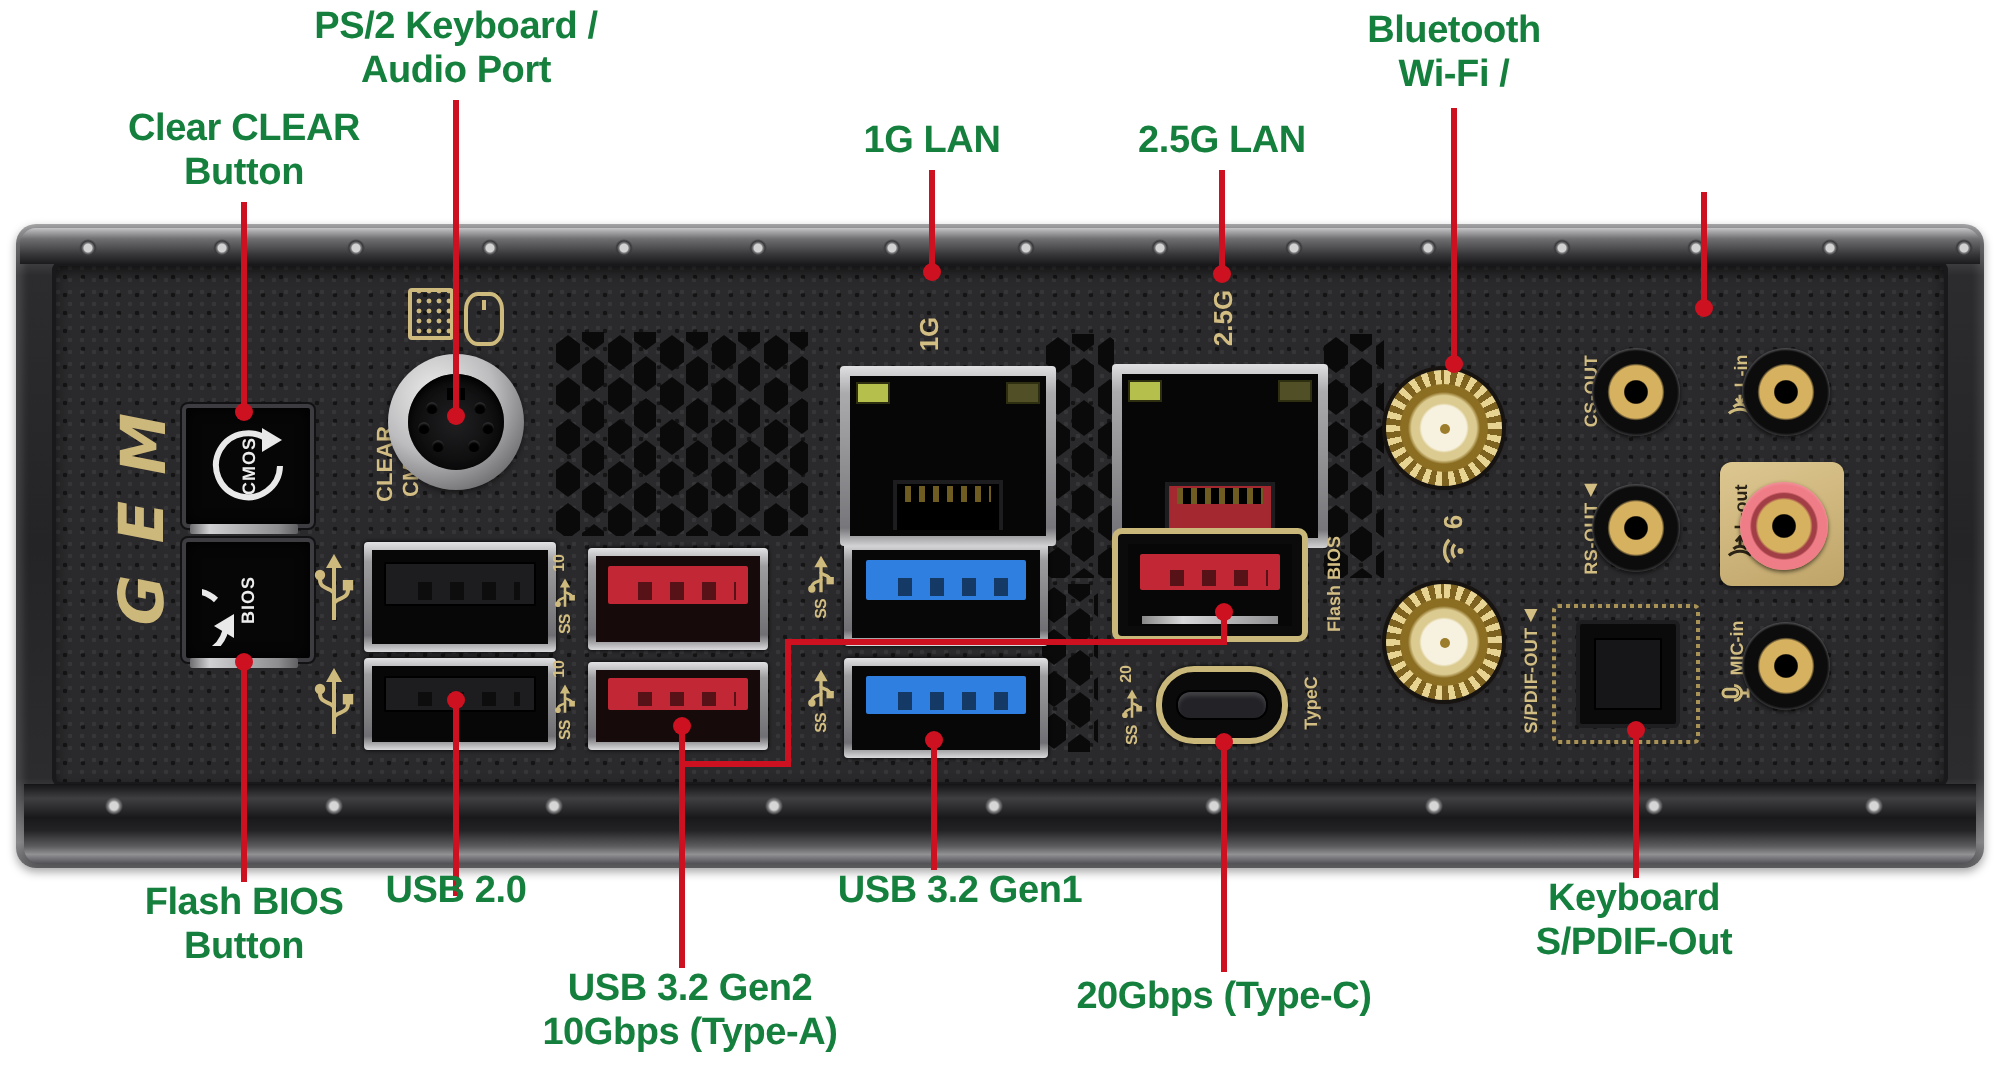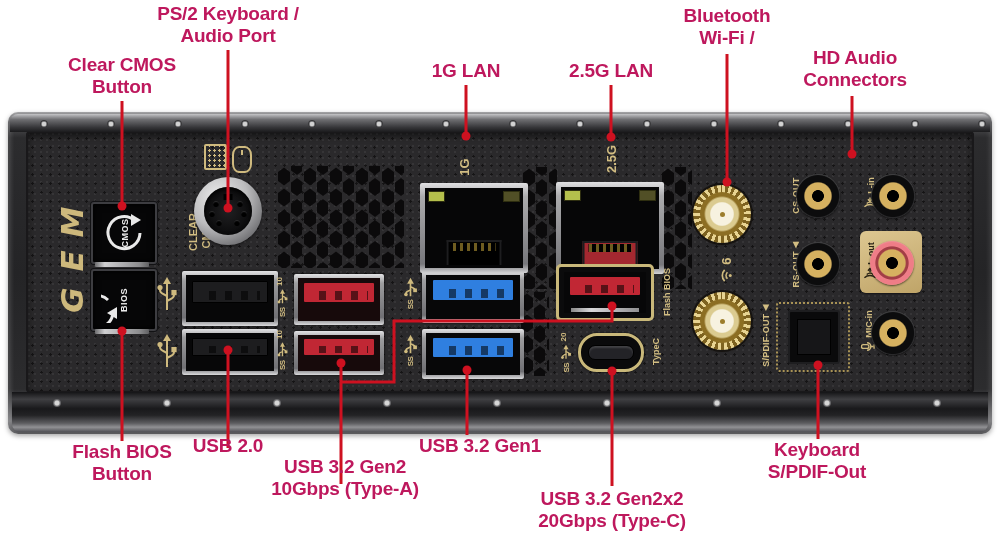--- a/index.html
+++ b/index.html
@@ -1,32 +1,32 @@
 <!DOCTYPE html>
 <html><head>
 <meta charset="utf-8">
 <style>
   html,body{margin:0;padding:0;background:#fff}
   .scene{position:relative;width:1000px;height:541px;background:#ffffff;overflow:hidden;
          font-family:"Liberation Sans",sans-serif}
 
   
-  .callout{position:absolute;color:#be185d;font-weight:bold;font-size:19px;line-height:22px;
+  .callout{position:absolute;color:#15803d;font-weight:bold;font-size:19px;line-height:22px;
            text-align:center;letter-spacing:-0.2px}
   .callout span{display:block}
   #c-ps2{left:118px;top:3px;width:220px}
   #c-cmos{left:32px;top:54px;width:180px}
   #c-1g{left:406px;top:60px;width:120px}
   #c-25g{left:546px;top:60px;width:130px}
   #c-wifi{left:652px;top:5px;width:150px}
   #c-hdaudio{left:780px;top:47px;width:150px}
   #c-flashbios{left:32px;top:441px;width:180px}
   #c-usb2{left:163px;top:435px;width:130px}
   #c-gen1{left:395px;top:435px;width:170px}
-  #c-gen2{left:250px;top:456px;width:190px}
+  #c-gen2{left:250px;top:484px;width:190px}
   #c-gen2x2{left:512px;top:488px;width:200px}
   #c-optical{left:732px;top:439px;width:170px}
 
   .lines{position:absolute;left:0;top:0;pointer-events:none}
 
   
   .shield{position:absolute;left:8px;top:112px;width:984px;height:322px;border-radius:10px;
           background:linear-gradient(180deg,#9a9a9c 0,#58585b 3%,#2c2c2e 8%,#242426 50%,#2c2c2e 86%,#7a7a7d 96%,#48484b 100%);
           box-shadow:0 2px 5px rgba(0,0,0,.35), inset 3px 0 4px rgba(255,255,255,.14), inset -3px 0 4px rgba(255,255,255,.10)}
   .topbar{position:absolute;left:10px;top:114px;width:980px;height:18px;border-radius:8px 8px 0 0;
@@ -512,53 +512,48 @@
         <circle cx="612" cy="371" r="4.5"></circle>
       <circle cx="818" cy="365" r="4.5"></circle>
     </g>
   </svg>
 
   <div class="callout" id="c-ps2">
     <span>PS/2 Keyboard /</span>
       <span>Audio Port</span>
     </div>
   <div class="callout" id="c-cmos">
-    <span>Clear CMOS</span>
+    <span>Clear CLEAR</span>
       <span>Button</span>
     </div>
   <div class="callout" id="c-1g">
     <span>1G LAN</span>
     </div>
   <div class="callout" id="c-25g">
     <span>2.5G LAN</span>
     </div>
   <div class="callout" id="c-wifi">
     <span>Bluetooth</span>
       <span>Wi-Fi /</span>
     </div>
-  <div class="callout" id="c-hdaudio">
-    <span>HD Audio</span>
-      <span>Connectors</span>
-    </div>
   <div class="callout" id="c-flashbios">
     <span>Flash BIOS</span>
       <span>Button</span>
     </div>
   <div class="callout" id="c-usb2">
     <span>USB 2.0</span>
     </div>
   <div class="callout" id="c-gen1">
     <span>USB 3.2 Gen1</span>
     </div>
   <div class="callout" id="c-gen2">
     <span>USB 3.2 Gen2</span>
       <span>10Gbps (Type-A)</span>
     </div>
   <div class="callout" id="c-gen2x2">
-    <span>USB 3.2 Gen2x2</span>
       <span>20Gbps (Type-C)</span>
     </div>
   <div class="callout" id="c-optical">
     <span>Keyboard</span>
       <span>S/PDIF-Out</span>
     </div>
 
 </div>
 
 </body></html>

